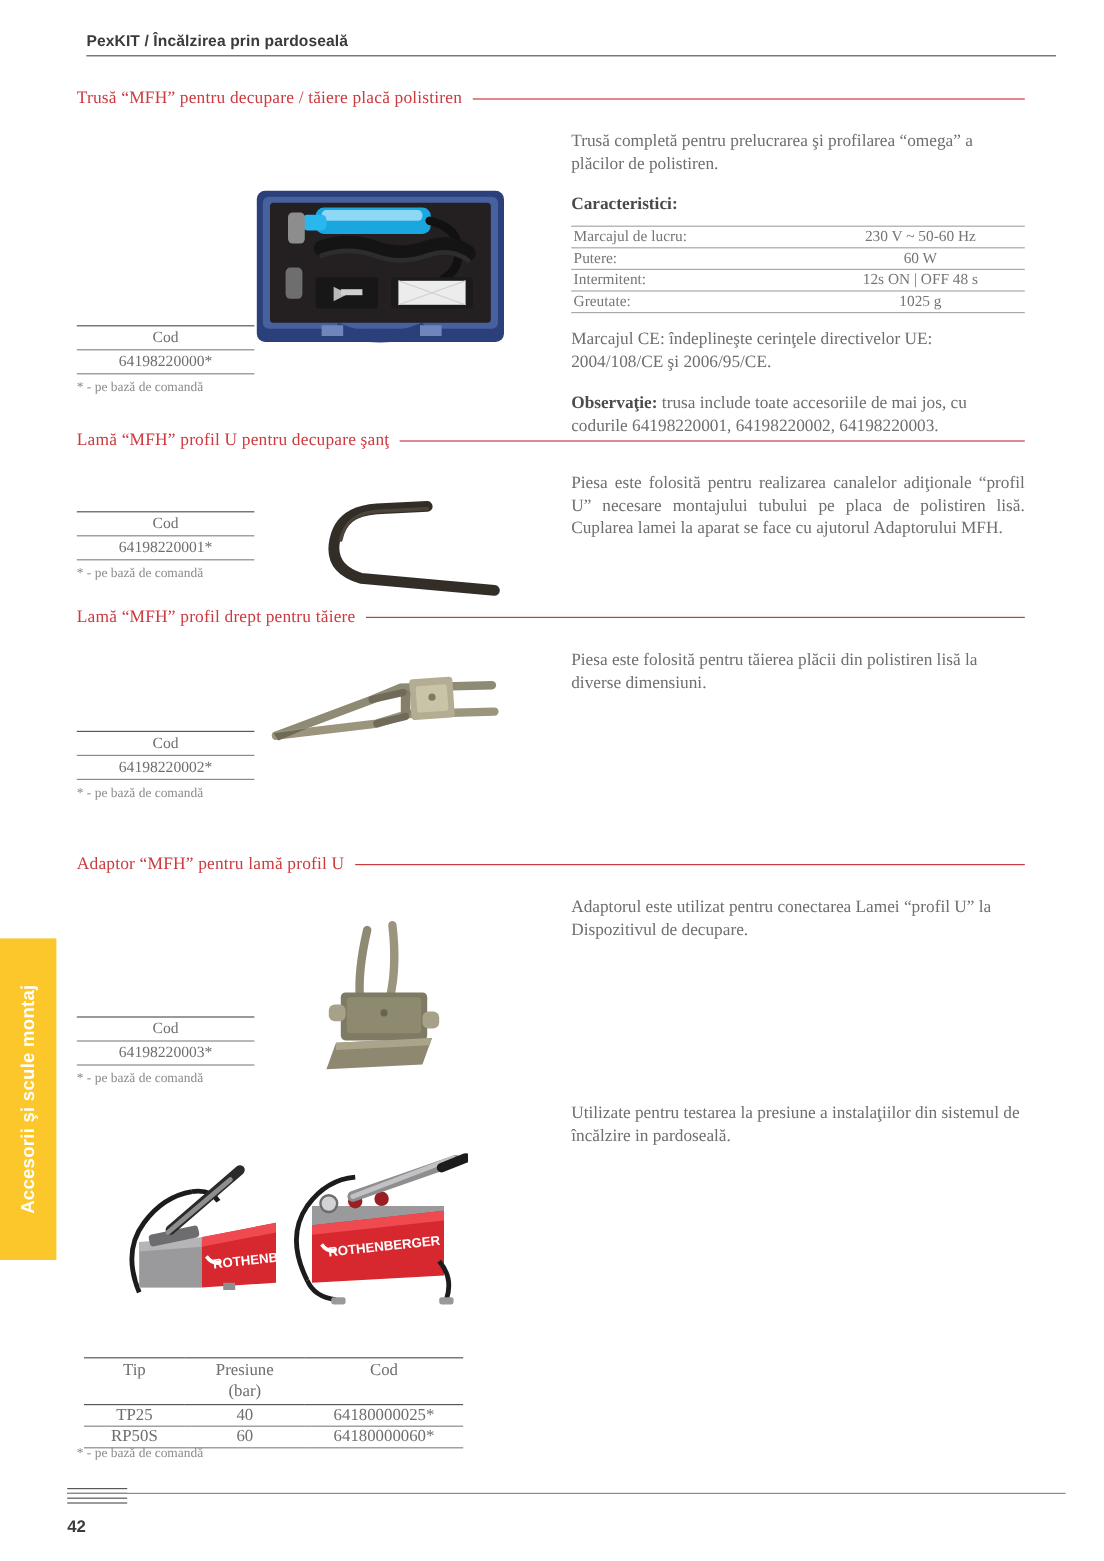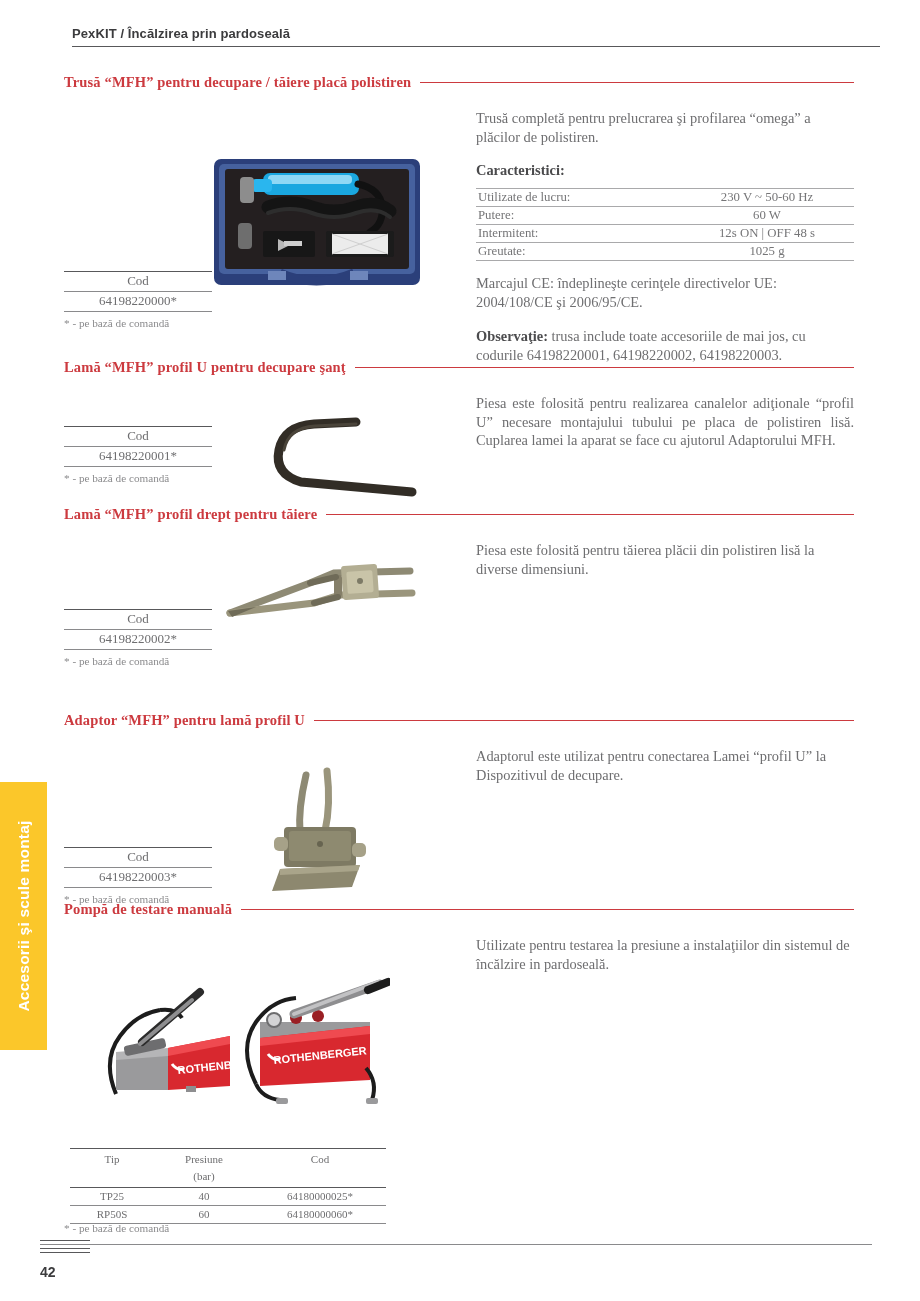--- a/index.html
+++ b/index.html
@@ -66,21 +66,21 @@
     width: 790px;
   }
   .sec-title-row {
     display: flex;
     align-items: center;
     gap: 9px;
     width: 790px;
   }
   .sec-title {
     font-family: "Liberation Serif", serif;
-    font-weight: bold;
+    font-weight: normal;
     font-size: 14.5px;
     color: #cc3a3f;
     white-space: nowrap;
     letter-spacing: 0.15px;
   }
   .sec-rule {
     flex: 1 1 auto;
     border-top: 1.2px solid #cc3a3f;
     height: 0;
   }
@@ -163,38 +163,38 @@
   }
   .footnote {
     font-size: 11.2px;
     color: #8b8b8d;
     white-space: nowrap;
   }
 
   
   table.pump-table {
     border-collapse: collapse;
-    font-size: 11px;
+    font-size: 14px;
     color: #6e6e70;
   }
   table.pump-table td, table.pump-table th {
     font-weight: normal;
     text-align: center;
     padding: 1px 8px 1px 8px;
     line-height: 15px;
     white-space: nowrap;
   }
   table.pump-table tr.h1 td { border-top: 1.4px solid #58585a; padding-top: 3px; }
   table.pump-table tr.h2 td { border-bottom: 1.3px solid #58585a; padding-bottom: 3px; }
   table.pump-table tr.r td { border-bottom: 0.9px solid #8a8a8c; }
 
   
   #footer {
     position: absolute;
-    left: 40px;
+    left: 56px;
     top: 1240px;
     width: 840px;
   }
   #footer .bars { position: relative; height: 16px; }
   #footer .bar-short {
     position: absolute; left: 0; width: 50px;
     border-top: 1.4px solid #58585a;
   }
   #footer .bar-long {
     position: absolute; left: 0; width: 832px;
@@ -272,21 +272,21 @@
       <div class="footnote" style="position:absolute; left:0; top:208px;">* - pe bază de comandă</div>
     </div>
 
     <div class="col-right">
       <div class="para nojust">Trusă completă pentru prelucrarea şi profilarea “omega” a plăcilor de polistiren.</div>
       <div class="sub-head">Caracteristici:</div>
 
       <table class="spec">
         <tbody>
             <tr>
-          <td>Utilizate de lucru:</td>
+          <td>Marcajul de lucru:</td>
           <td class="v">230 V ~ 50-60 Hz</td>
         </tr>
         <tr>
           <td>Putere:</td>
           <td class="v">60 W</td>
         </tr>
         <tr>
           <td>Intermitent:</td>
           <td class="v">12s ON  |  OFF 48 s</td>
         </tr>
@@ -421,24 +421,20 @@
       <div class="footnote" style="position:absolute; left:0; top:146px;">* - pe bază de comandă</div>
     </div>
 
     <div class="col-right">
       <div class="para nojust">Adaptorul este utilizat pentru conectarea Lamei “profil U” la Dispozitivul de decupare.</div>
     </div>
   </div>
 </div>
 
 <div class="section" style="top:901px;">
-  <div class="sec-title-row">
-    <div class="sec-title">Pompă de testare manuală</div>
-    <div class="sec-rule"></div>
-  </div>
 
   <div class="sec-body" style="height:330px; margin-top:18px;">
 
     <div class="col-left">
       <div class="photo" style="left:16px; top:28px;">
         <svg width="310" height="150" viewBox="0 0 310 150">
           <rect x="0" y="0" width="310" height="150" fill="#ffffff"></rect>
 
           <path d="M36 130 q-14 -34 4 -58 q16 -22 40 -26" stroke="#1c1c1c" stroke-width="4" fill="none"></path>
           <path d="M80 46 q16 -2 22 8" stroke="#1c1c1c" stroke-width="4" fill="none"></path>

